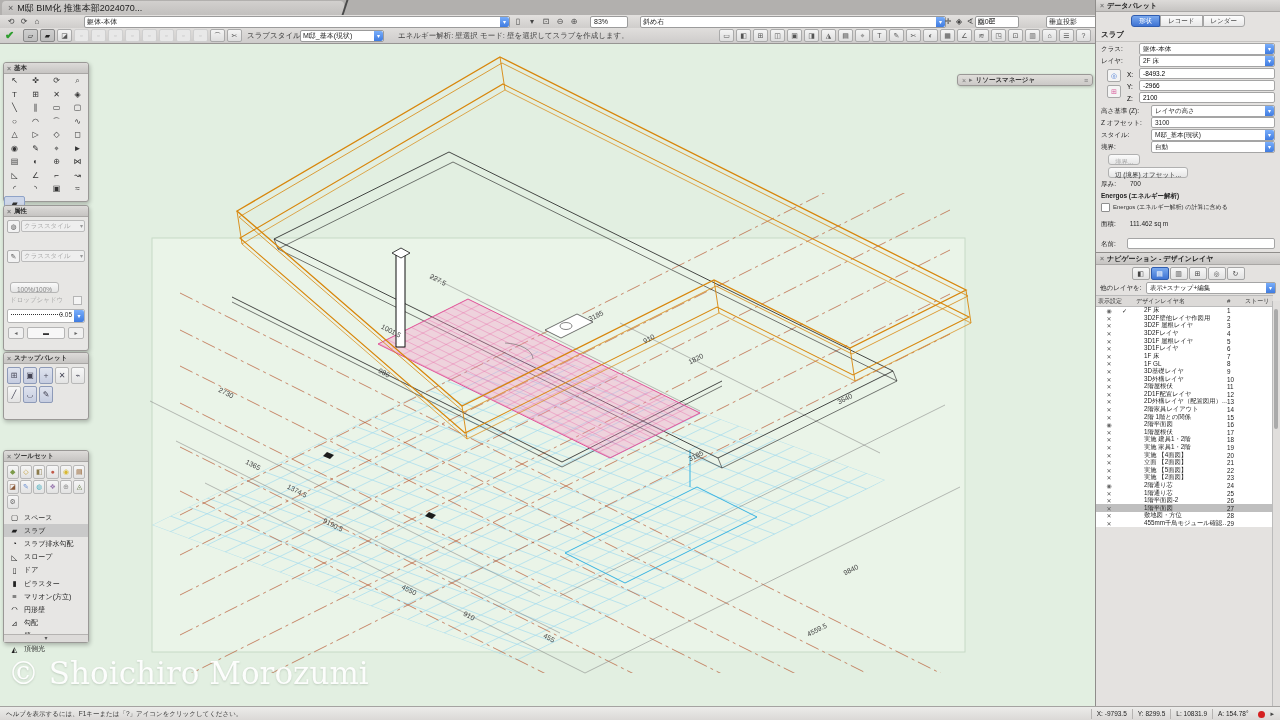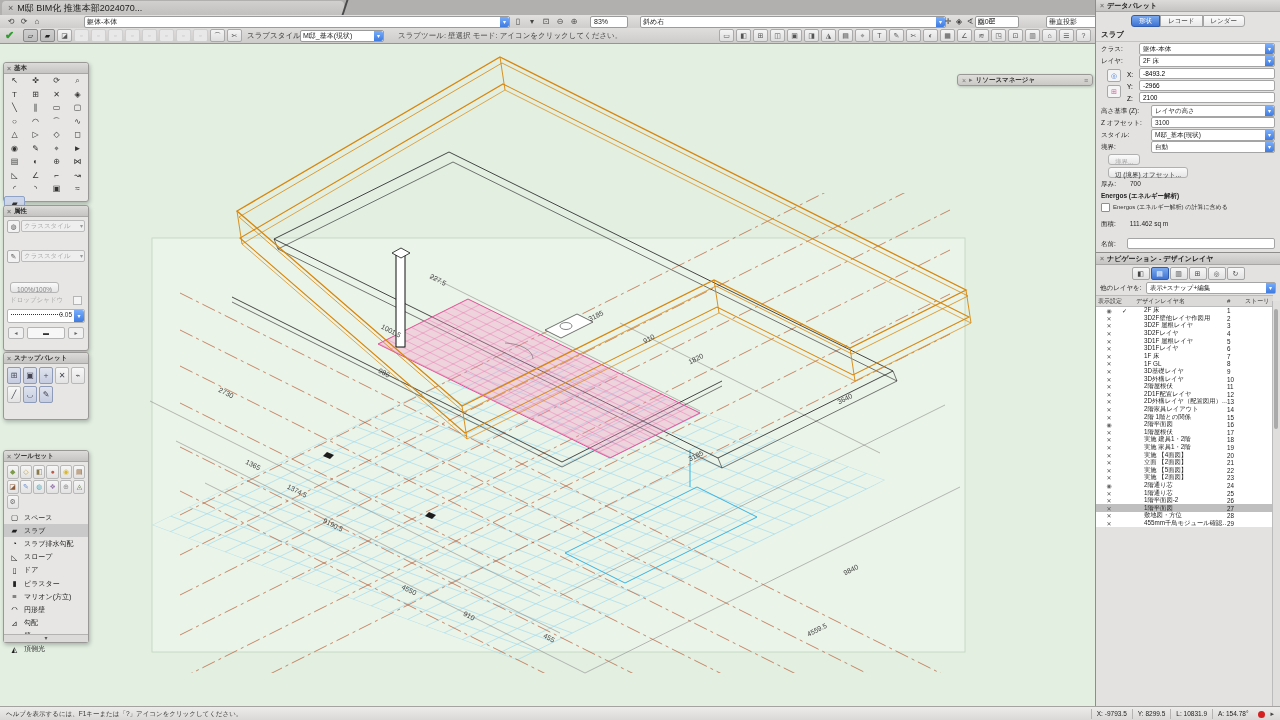--- a/index.html
+++ b/index.html
@@ -321,20 +321,21 @@
         <text x="296" y="450" class="dimtext" transform="rotate(27 296 450)" text-anchor="middle">1374.5</text>
         <text x="332" y="484" class="dimtext" transform="rotate(27 332 484)" text-anchor="middle">9190.5</text>
         <text x="408" y="549" class="dimtext" transform="rotate(27 408 549)" text-anchor="middle">4550</text>
         <text x="468" y="575" class="dimtext" transform="rotate(27 468 575)" text-anchor="middle">910</text>
         <text x="697" y="415" class="dimtext" transform="rotate(-27 697 415)" text-anchor="middle">3185</text>
         <text x="852" y="529" class="dimtext" transform="rotate(-27 852 529)" text-anchor="middle">9840</text>
         <text x="818" y="589" class="dimtext" transform="rotate(-27 818 589)" text-anchor="middle">4559.5</text>
         <text x="548" y="597" class="dimtext" transform="rotate(27 548 597)" text-anchor="middle">455</text>
       </g>
   </svg>
+  <div id="watermark">© Shoichiro Morozumi</div>
 </div>
 
 <div id="titlebar" class="abs">
   <div class="tab">
     <span class="close">×</span>
     <span class="ttl">M邸 BIM化 推進本部2024070...</span>
   </div>
   <div class="tabedge"></div>
 </div>
 
@@ -355,21 +356,21 @@
   </div>
 </div>
 
 <div id="toolbar" class="abs">
   <span class="check">✔</span>
   <span id="toolbar-modes" style="position:absolute;left:22px;top:1px;"><span class="mode-ico pressed">▱</span><span class="mode-ico pressed">▰</span><span class="mode-ico">◪</span><span class="mode-ico disabled">▫</span><span class="mode-ico disabled">▫</span><span class="mode-ico disabled">▫</span><span class="mode-ico disabled">▫</span><span class="mode-ico disabled">▫</span><span class="mode-ico disabled">▫</span><span class="mode-ico disabled">▫</span><span class="mode-ico disabled">▫</span><span class="mode-ico">⌒</span><span class="mode-ico">✂</span></span>
   <span class="tb-label" style="left:247px;">スラブスタイル:</span>
   <div class="combo" style="left:300px;top:2px;width:78px;">
     <span>M邸_基本(現状)</span><span class="ar">▾</span>
   </div>
-  <span class="tb-msg" style="left:398px;">スラブツール: 壁選択 モード: アイコンをクリックしてください。</span>
+  <span class="tb-msg" style="left:398px;">エネルギー解析: 壁選択 モード: 壁を選択してスラブを作成します。</span>
   <span id="toolbar-right-icons"><span class="mode-ico">▭</span><span class="mode-ico">◧</span><span class="mode-ico">⊞</span><span class="mode-ico">◫</span><span class="mode-ico">▣</span><span class="mode-ico">◨</span><span class="mode-ico">◮</span><span class="mode-ico">▤</span><span class="mode-ico">⌖</span><span class="mode-ico">T</span><span class="mode-ico">✎</span><span class="mode-ico">✂</span><span class="mode-ico">◐</span><span class="mode-ico">▦</span><span class="mode-ico">∠</span><span class="mode-ico">≋</span><span class="mode-ico">◳</span><span class="mode-ico">⊡</span><span class="mode-ico">▥</span><span class="mode-ico">⌂</span><span class="mode-ico">☰</span><span class="mode-ico">?</span></span>
 </div>
 
 <div class="palette" style="left:3px;top:62px;width:86px;height:140px;">
   <div class="pal-title">
     <span class="px">×</span>
     <span>基本</span>
   </div>
   <div id="basic-grid">
       <div class="tcell">↖</div>

